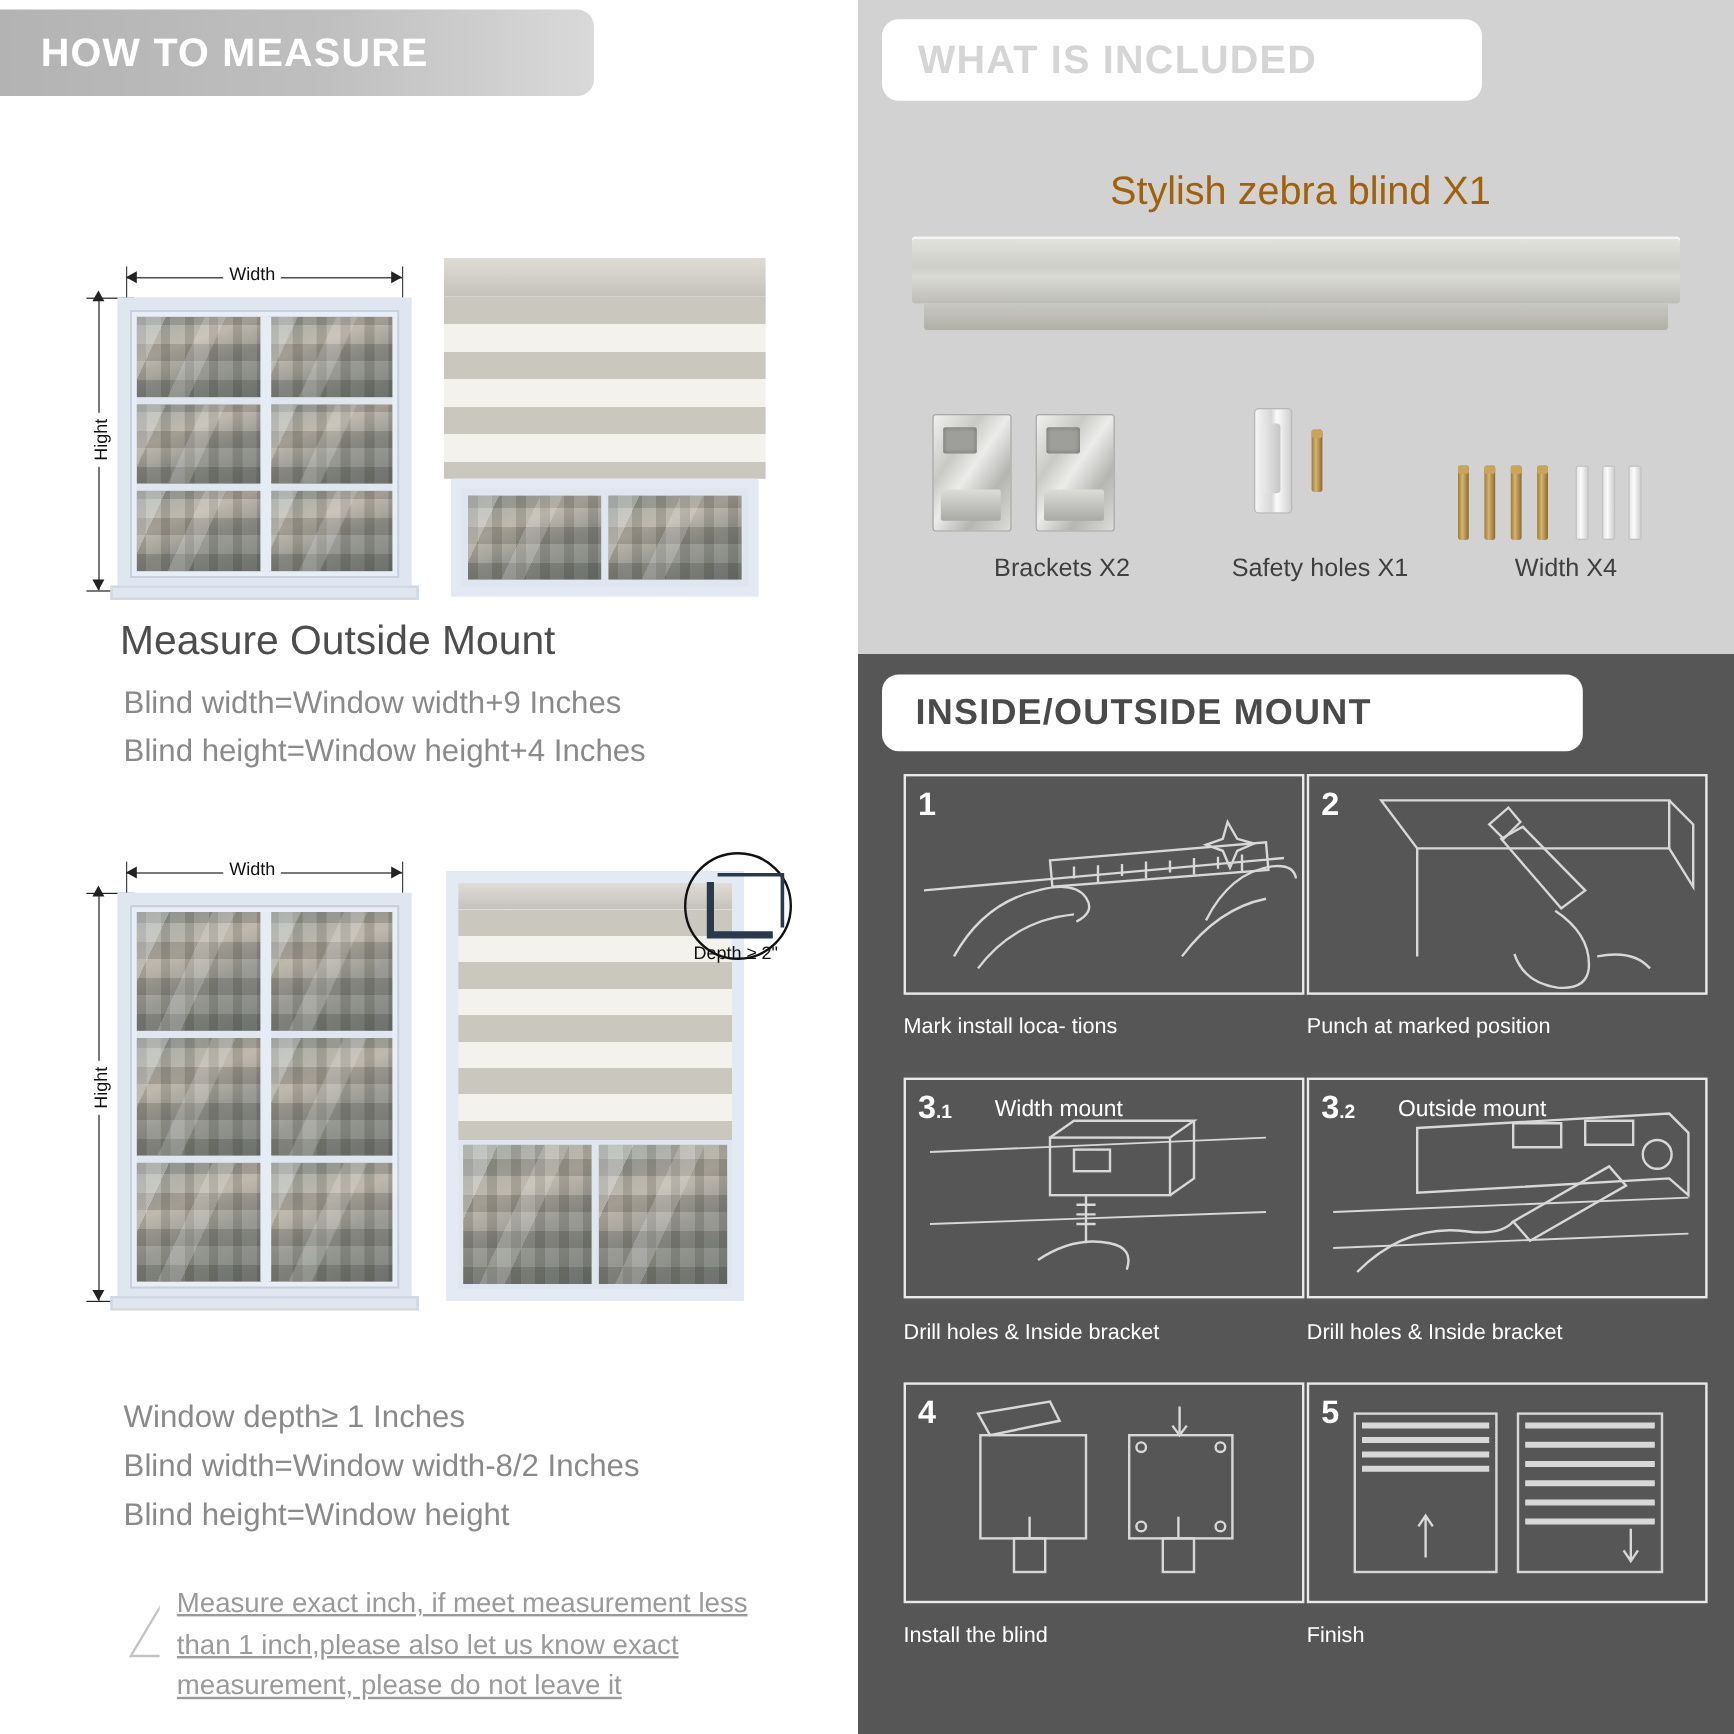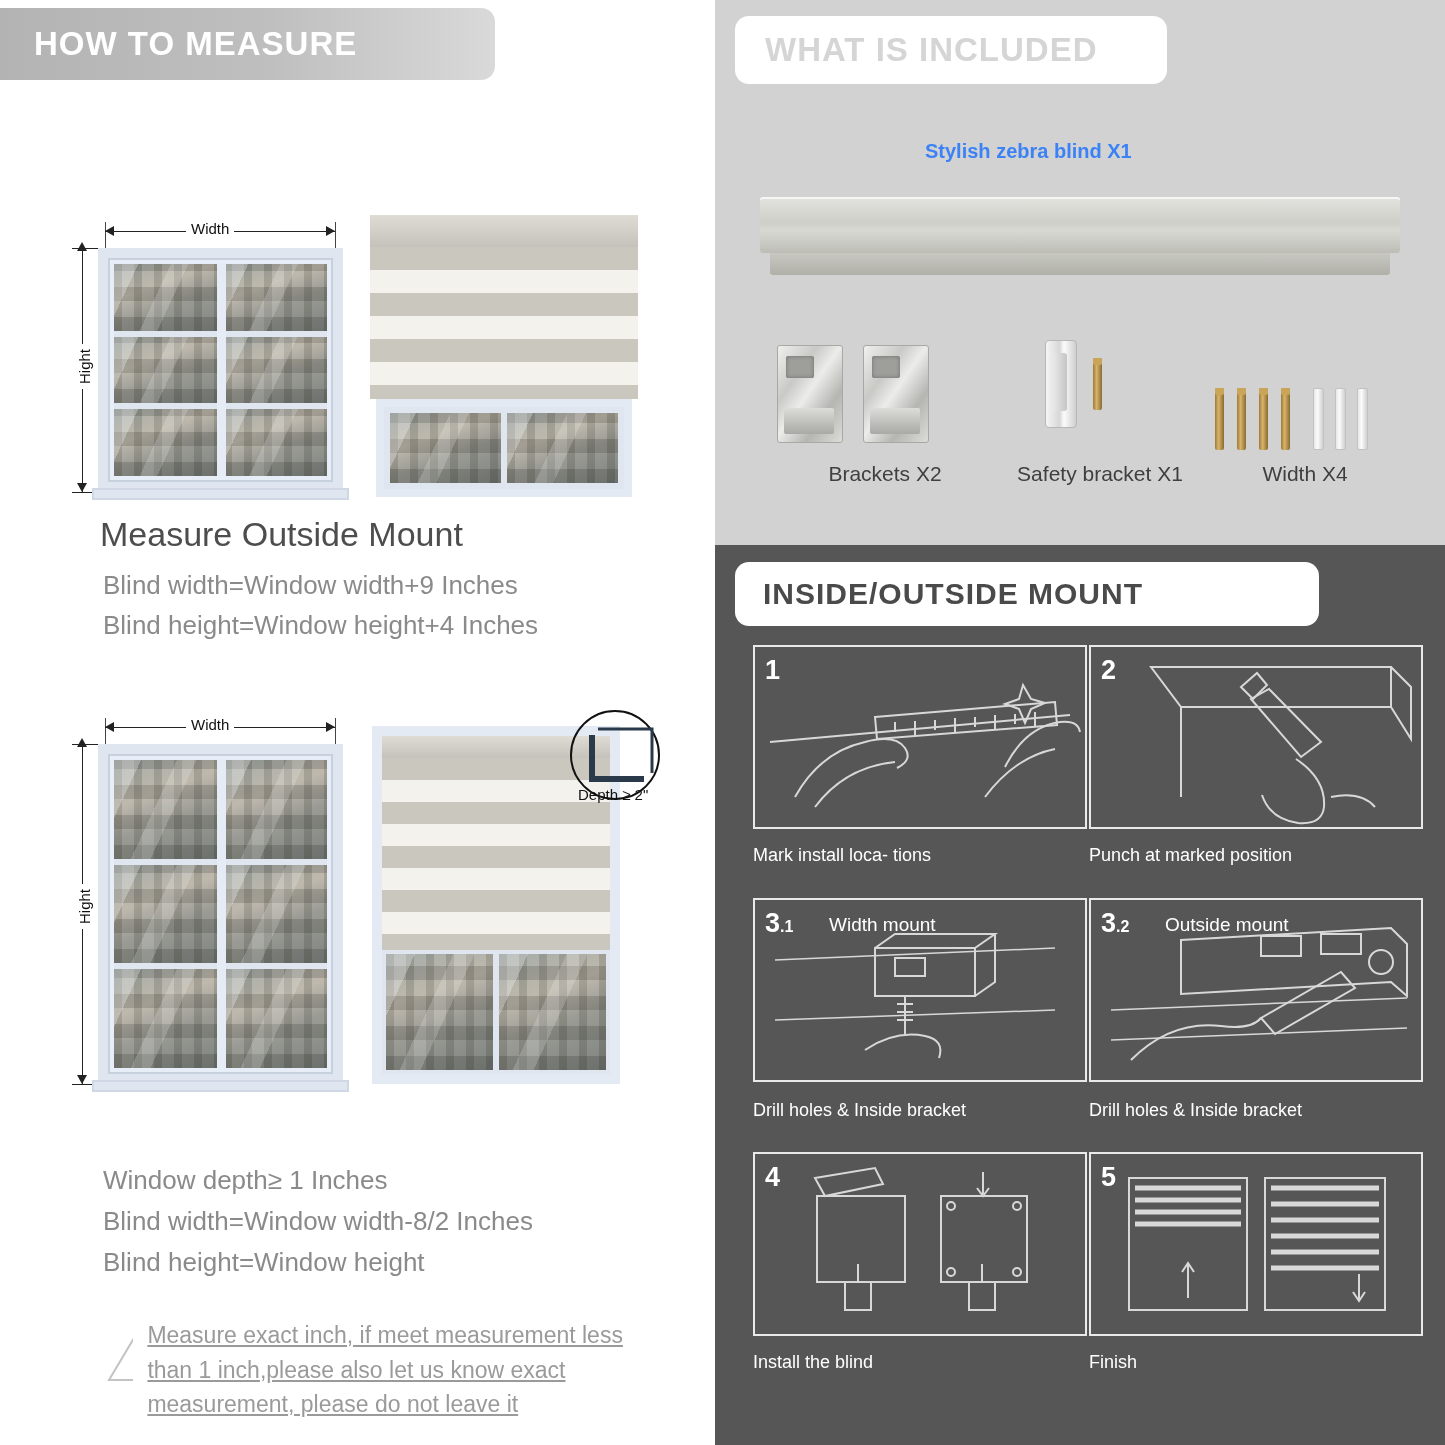--- a/index.html
+++ b/index.html
@@ -56,21 +56,21 @@
   
   .right{width:730px;height:1445px;position:relative;}
   .rtop{position:absolute;left:0;top:0;right:0;height:545px;background:#d2d2d2;}
   .rbot{position:absolute;left:0;top:545px;right:0;bottom:0;background:#565656;}
 
   .tab{
     position:absolute;background:#ffffff;border-radius:14px;display:flex;align-items:center;
   }
   .tab span{font-weight:bold;letter-spacing:1px;}
 
-  .included-title{position:absolute;font-size:20px;color:#3b82f6;font-weight:bold;}
+  .included-title{position:absolute;font-size:33px;color:#a16207;font-weight:normal;}
   .headrail{position:absolute;}
   .hr-top{position:absolute;left:0;right:0;top:0;height:56px;
     background:linear-gradient(180deg,#e3e3df 0%,#cfcfc9 45%,#d9d9d4 60%,#bdbdb6 100%);
     border-radius:3px;
     box-shadow:inset 0 2px 0 rgba(255,255,255,.7);}
   .hr-bot{position:absolute;left:10px;right:10px;top:56px;height:22px;
     background:linear-gradient(180deg,#c8c8c2,#b0b0a9);border-radius:0 0 3px 3px;}
 
   .part-label{position:absolute;font-size:21px;color:#3f3f3f;text-align:center;}
 
@@ -218,38 +218,38 @@
         <rect x="33" y="50" width="4" height="5" fill="#c3c3c3"></rect>
       </svg>
       <div class="note-txt">Measure exact inch, if meet measurement less than 1 inch,please also let us know exact measurement, please do not leave it</div>
     </div>
   </div>
 
   <div class="right">
     <div class="rtop"></div>
     <div class="rbot"></div>
 
-    <div class="tab" style="left:20px;top:16px;width:432px;height:68px;">
+    <div class="tab" style="left:20px;top:16px;width:500px;height:68px;">
       <span style="font-size:33px;color:#d5d5d5;padding-left:30px;">WHAT IS INCLUDED</span>
     </div>
 
     <div class="included-title" style="left:210px;top:140px;">Stylish zebra blind X1</div>
 
     <div class="headrail" style="left:45px;top:197px;width:640px;height:82px;">
       <div class="hr-top"></div>
       <div class="hr-bot"></div>
     </div>
 
     <div class="bracket" style="left:62px;top:345px;"></div>
     <div class="bracket" style="left:148px;top:345px;"></div>
     <div class="part-label" style="left:30px;top:462px;width:280px;">Brackets X2</div>
 
     <div class="safety" style="left:330px;top:340px;"></div>
     <div class="screw" style="left:378px;top:358px;height:52px;"></div>
-    <div class="part-label" style="left:235px;top:462px;width:300px;">Safety bracket X1</div>
+    <div class="part-label" style="left:235px;top:462px;width:300px;">Safety holes X1</div>
 
     <div class="screw" style="left:500px;top:388px;height:62px;"></div>
     <div class="screw" style="left:522px;top:388px;height:62px;"></div>
     <div class="screw" style="left:544px;top:388px;height:62px;"></div>
     <div class="screw" style="left:566px;top:388px;height:62px;"></div>
     <div class="anchor" style="left:598px;top:388px;height:62px;"></div>
     <div class="anchor" style="left:620px;top:388px;height:62px;"></div>
     <div class="anchor" style="left:642px;top:388px;height:62px;"></div>
     <div class="part-label" style="left:470px;top:462px;width:240px;">Width X4</div>
 

